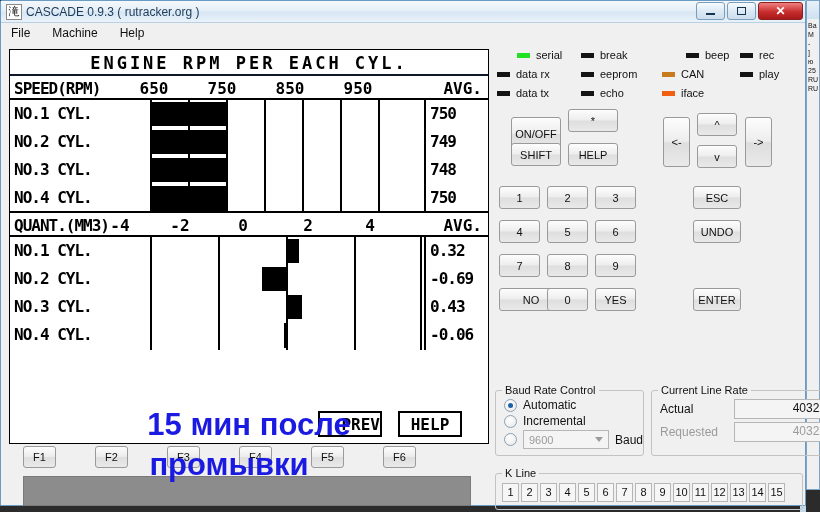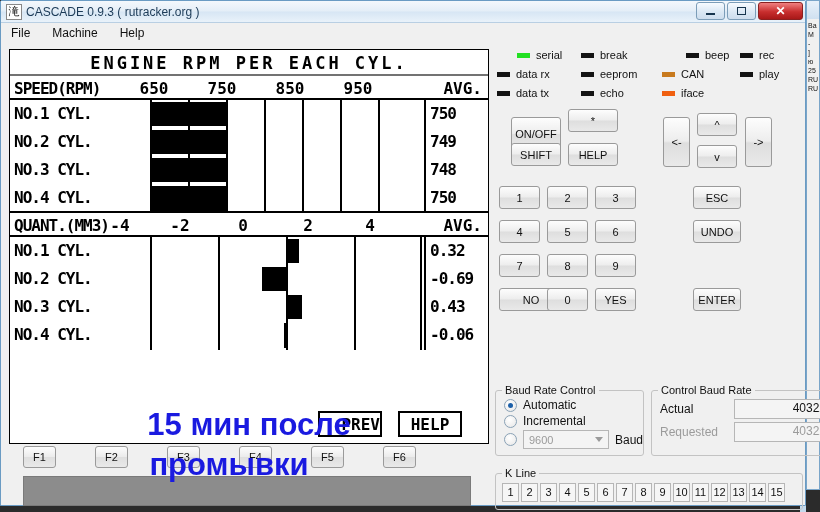--- a/index.html
+++ b/index.html
@@ -63,21 +63,21 @@
 
   
   .lcd {
     position:absolute; left:8px; top:6px; width:480px; height:395px;
     background:#fff; border:1px solid #000;
     font-family:"DejaVu Sans Mono", monospace; color:#000;
   }
   .lcd-title {
     height:26px; line-height:26px; text-align:center;
     font-size:17px; font-weight:bold; letter-spacing:3px;
-    border-bottom:2px solid #737373;
+    border-bottom:2px solid #0f172a;
   }
   .hdr-row {
     height:24px; border-bottom:2px solid #000; position:relative;
     font-size:16px; font-weight:bold; letter-spacing:0px;
   }
   .hdr-row .lbl { position:absolute; left:4px; top:3px; letter-spacing:-1px;}
   .hdr-row .tick { position:absolute; top:3px; text-align:center; }
   .hdr-row .avg { position:absolute; right:6px; top:3px; }
 
   .grid-block { position:relative; height:113px; border-bottom:2px solid #000; }
@@ -427,21 +427,21 @@
             <span class="radio"></span>
             <span class="combo">
               <span>9600</span>
               <i class="caret"></i>
             </span>
             <span>Baud</span>
           </div>
         </fieldset>
 
         <fieldset class="grp" style="left:158px;top:341px;width:152px;height:72px;">
-          <legend>Control Baud Rate</legend>
+          <legend>Current Line Rate</legend>
           <div class="ro-row">
             <span class="ro-label">Actual</span>
             <span class="ro-val">40322</span>
           </div>
           <div class="ro-row">
             <span class="ro-label dim">Requested</span>
             <span class="ro-val dim">40322</span>
           </div>
         </fieldset>
 

